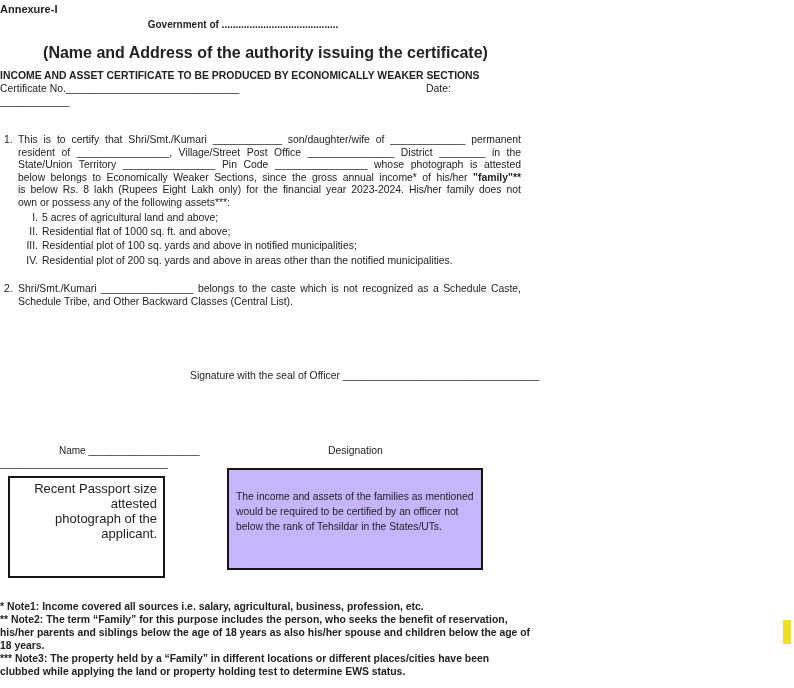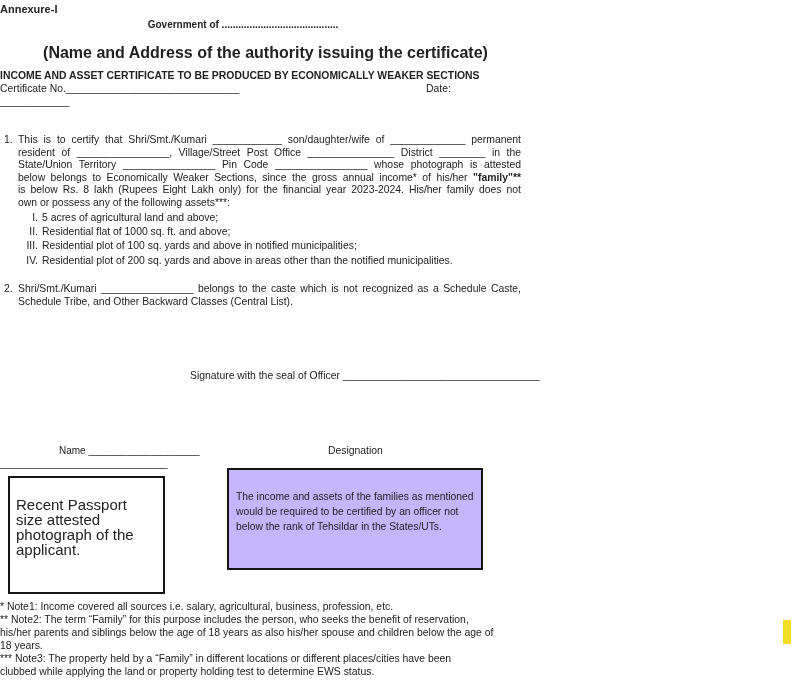--- a/index.html
+++ b/index.html
@@ -24,28 +24,28 @@
   .just{text-align:justify;text-align-last:justify;white-space:nowrap;width:503px;}
   .assets{margin-top:1px;}
   .asset-row{display:flex;line-height:14.4px;}
   .rnum{width:20px;text-align:right;margin-right:4px;flex:none;}
   .signature{top:370px;left:190px;font-size:10.4px;white-space:nowrap;}
   .nameline{top:445px;left:19px;font-size:10px;white-space:nowrap;margin-left:40px;}
   .designation{top:445px;left:328px;font-size:10.4px;}
   .nameline2{top:458px;left:0;font-size:10.4px;white-space:nowrap;}
   .photo-box{
     left:8px;top:476px;width:141px;height:89px;border:2px solid #151515;
-    padding:19px 6px 6px 6px;font-size:15px;line-height:15px;background:#fff;
+    padding:3px 6px 6px 6px;font-size:13px;line-height:15px;background:#fff;text-align:right;
   }
   .info-box{
     left:227px;top:468px;width:239px;height:79px;border:2px solid #151515;
     padding:19px 6px 0 7px;font-size:10.3px;line-height:15px;background:#c4b5fd;
   }
   .notes{top:600px;left:0;width:545px;font-size:10.4px;line-height:13.1px;}
-  .notes div{white-space:nowrap;}
+  .notes div{white-space:nowrap;font-weight:bold;}
   .hl-marker{left:783px;top:620px;width:8px;height:24px;background:#F2DF25;}
 </style>
 </head>
 <body>
 
 <div class="page">
 
   <div class="abs annexure">Annexure-I</div>
   <div class="abs gov">Government of ..........................................</div>
   <div class="abs authority">(Name and Address of the authority issuing the certificate)</div>

